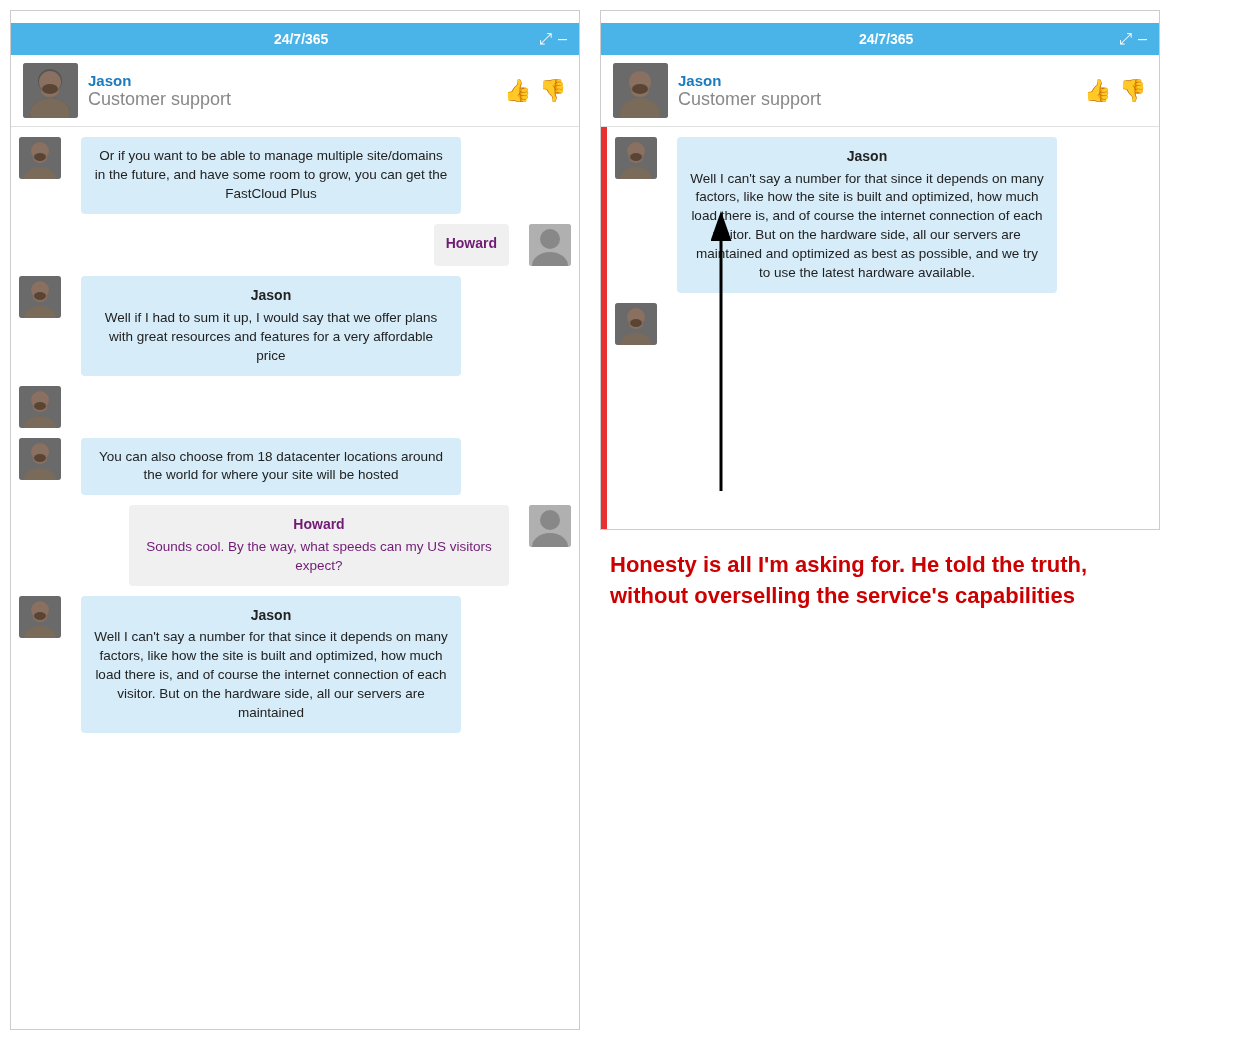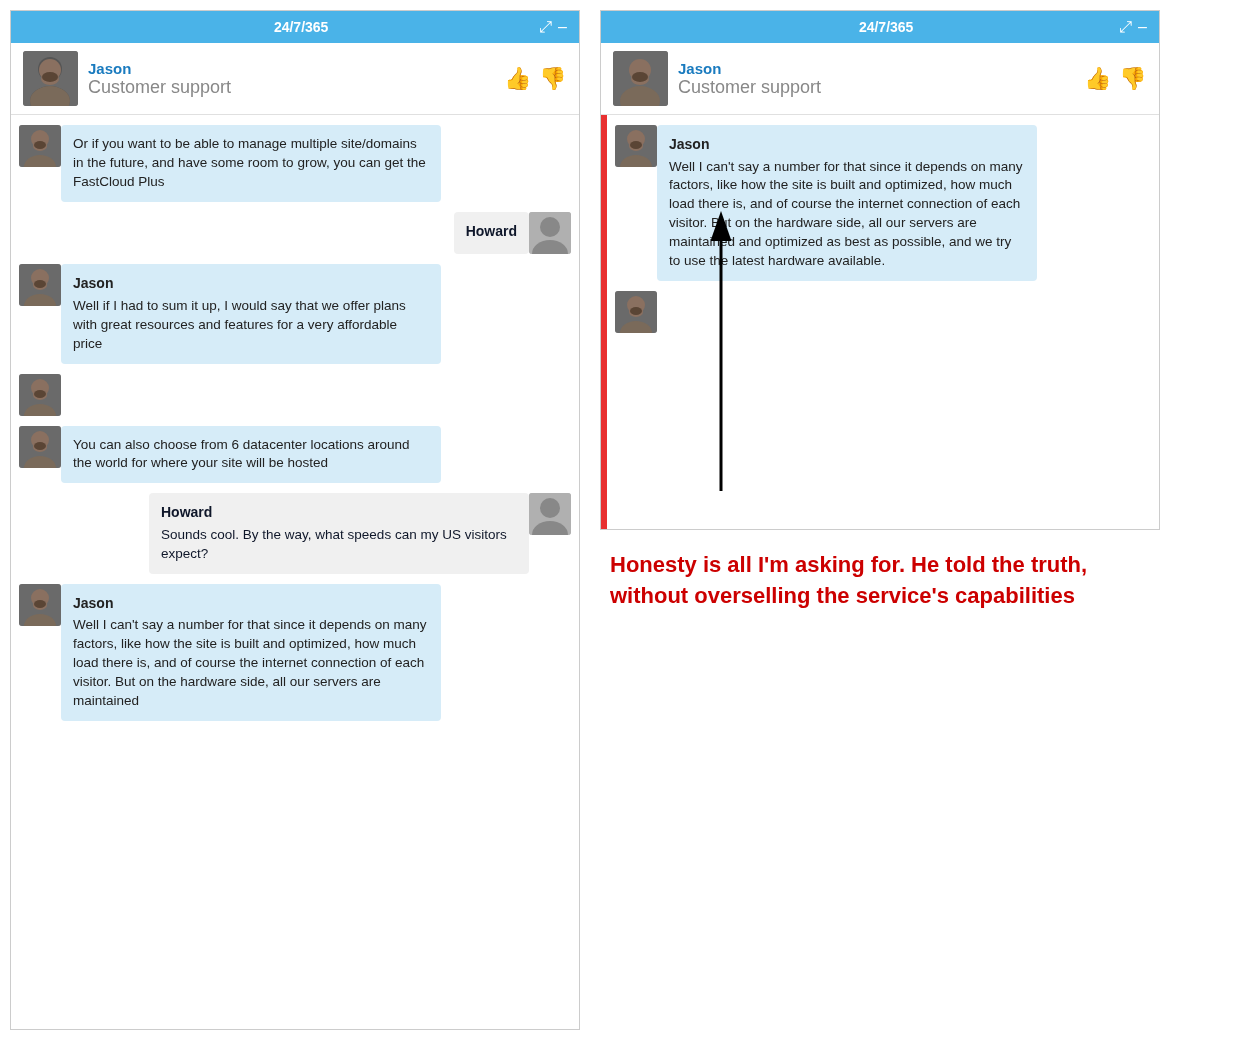--- a/index.html
+++ b/index.html
@@ -25,20 +25,21 @@
       background: #fff;
     }
 
     .chat-header {
       background: #4ab3e8;
       padding: 8px 12px;
       display: flex;
       align-items: center;
       justify-content: space-between;
       flex-shrink: 0;
+      margin-top: 12px;
     }
 
     .chat-header-title {
       color: #fff;
       font-size: 14px;
       font-weight: bold;
       text-align: center;
       flex: 1;
     }
 
@@ -108,21 +109,22 @@
       padding: 10px 8px;
       background: #fff;
       display: flex;
       flex-direction: column;
       gap: 10px;
     }
 
     .message-row {
       display: flex;
       align-items: flex-start;
-      gap: 0;
+      gap: 20px;
+      text-align: center;
     }
 
     .message-row.agent {
       flex-direction: row;
     }
 
     .message-row.user {
       flex-direction: row-reverse;
     }
 
@@ -148,21 +150,21 @@
       line-height: 1.4;
     }
 
     .agent .msg-bubble {
       background: #d6ecf8;
       color: #222;
     }
 
     .user .msg-bubble {
       background: #f0f0f0;
-      color: #0f172a;
+      color: #701a75;
     }
 
     .msg-sender {
       font-weight: bold;
       margin-bottom: 3px;
       font-size: 14px;
     }
 
     
     .right-panel {
@@ -329,21 +331,21 @@
       <div class="msg-avatar">
         <svg viewBox="0 0 42 42" xmlns="http://www.w3.org/2000/svg">
           <rect width="42" height="42" fill="#6a6a6a"></rect>
           <circle cx="21" cy="14" r="9" fill="#8a7060"></circle>
           <ellipse cx="21" cy="21" rx="7" ry="5" fill="#8a7060"></ellipse>
           <ellipse cx="21" cy="20" rx="6" ry="4" fill="#5a4535"></ellipse>
           <ellipse cx="21" cy="42" rx="16" ry="12" fill="#7a6a5a"></ellipse>
         </svg>
       </div>
       <div class="msg-bubble agent">
-        <span>You can also choose from 6 datacenter locations around the world for where your site will be hosted</span>
+        <span>You can also choose from 18 datacenter locations around the world for where your site will be hosted</span>
       </div>
     </div>
 
     <div class="message-row user">
       <div class="msg-avatar" style="background:#bbb;">
         <svg viewBox="0 0 42 42" xmlns="http://www.w3.org/2000/svg">
           <rect width="42" height="42" fill="#b0b0b0"></rect>
           <circle cx="21" cy="15" r="10" fill="#888"></circle>
           <ellipse cx="21" cy="42" rx="18" ry="14" fill="#888"></ellipse>
         </svg>

